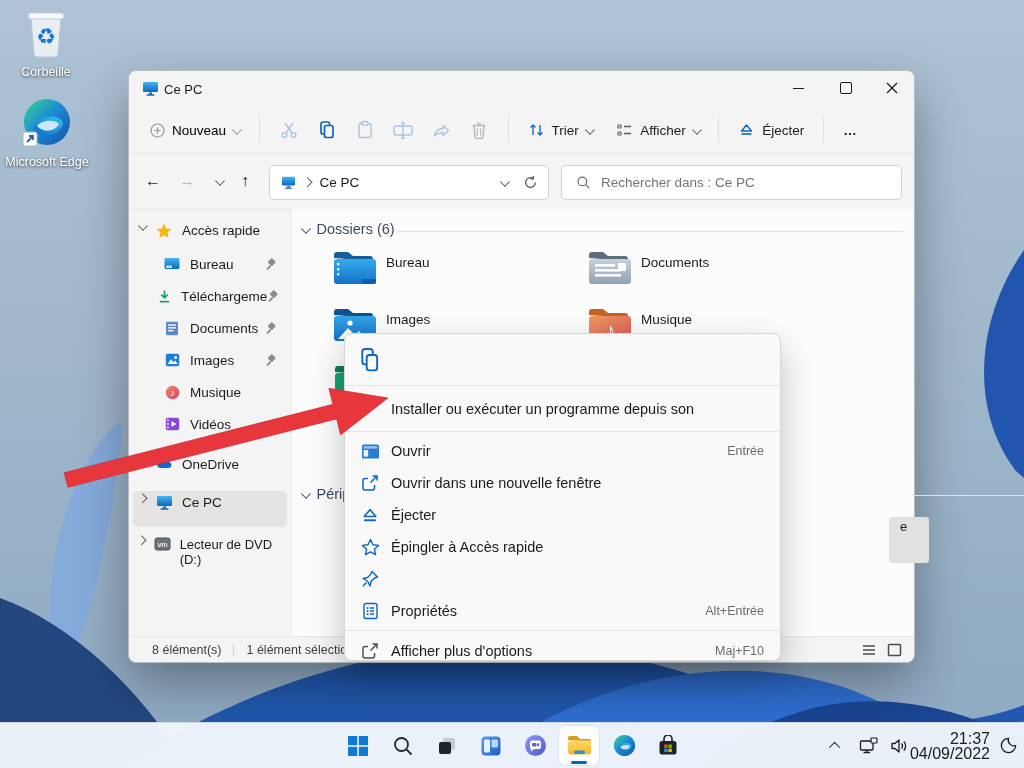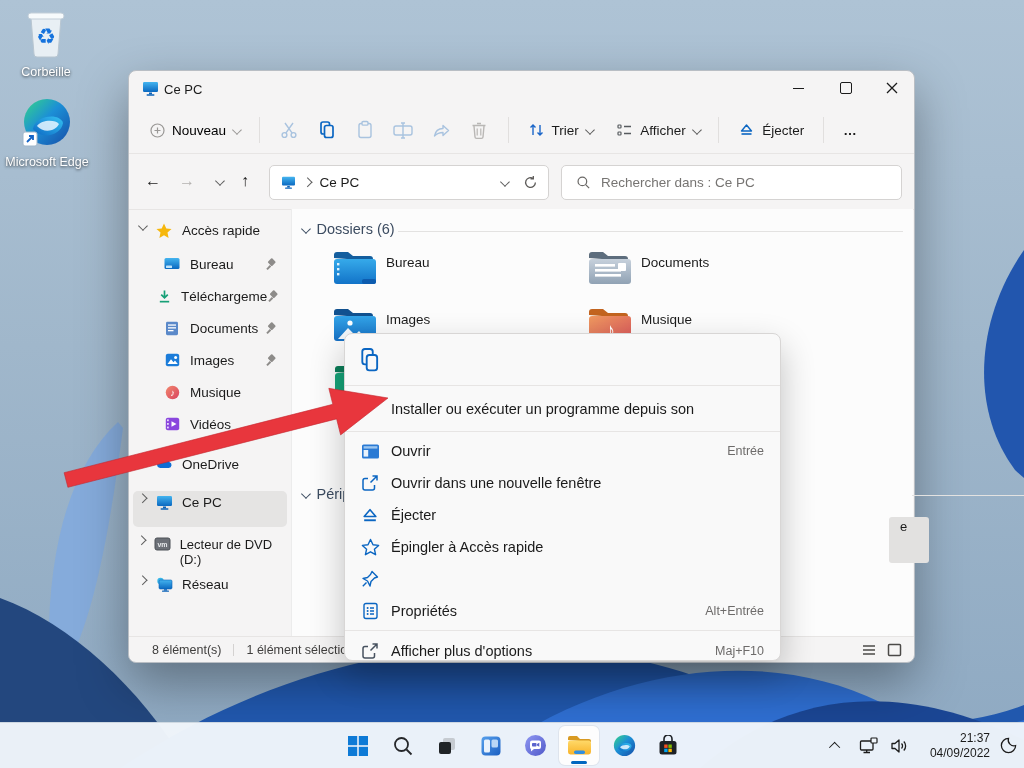--- a/index.html
+++ b/index.html
@@ -63,21 +63,21 @@
 
   .arrow-svg{position:absolute;left:0;top:0;z-index:50;pointer-events:none}
 
   
   .taskbar{position:absolute;left:0;bottom:0;width:1024px;height:45px;background:rgba(241,246,251,.97);
            border-top:1px solid rgba(120,140,160,.25);z-index:60}
   .tkbtn{position:absolute;top:3px;width:40px;height:39px;border-radius:6px;display:flex;align-items:center;justify-content:center}
   .tkbtn.active{background:#fdfdfd;box-shadow:0 0 0 1px rgba(0,0,0,.05)}
   .indicator{position:absolute;left:12px;bottom:1px;width:16px;height:3px;border-radius:2px;background:#0067c0}
   .tray{position:absolute;top:0;height:45px;display:flex;align-items:center}
-  .clock{font-size:12px;text-align:right;line-height:15px}
+  .clock{font-size:16px;text-align:right;line-height:15px}
   .chu{display:inline-block;width:7px;height:7px;border-left:1.5px solid #1b1b1b;border-top:1.5px solid #1b1b1b;transform:rotate(45deg) translateY(2px)}
 
   .clip{overflow:hidden;white-space:nowrap}
 </style>
 </head>
 <body>
 
 <svg class="wall" width="1024" height="768" viewBox="0 0 1024 768">
   <path d="M118 422 C68 468 42 560 50 692 C88 650 108 545 123 428 Z" fill="#84abdc" opacity="0.95"></path>
   <path d="M0 768 V598 C72 624 142 690 188 768 Z" fill="#23477e"></path>
@@ -392,34 +392,20 @@
         </span>
       <span class="ic">
           <svg width="17" height="14" viewBox="0 0 17 14">
             <rect x="1" y="1" width="15" height="12" rx="2" fill="#6c7077" stroke="#4c5057"></rect>
             <text x="8.5" y="10" text-anchor="middle" font-size="7" font-weight="bold" fill="#e8eaec">vm</text>
           </svg>
         </span>
       <span style="font-size:13px">Lecteur de DVD (D:)</span>
     </div>
 
-    <div class="srow" style="top:368px">
-      <span class="schev">
-          <span class="chr"></span>
-        </span>
-      <span class="ic">
-          <svg width="17" height="15" viewBox="0 0 17 15">
-            <circle cx="4.5" cy="4" r="3.2" fill="#39b7e8"></circle>
-            <rect x="3" y="3" width="13" height="9" rx="1.2" fill="url(#mon)" stroke="#0c63b8" stroke-width="0.6"></rect>
-            <rect x="8" y="12.2" width="3" height="1.4" fill="#0c63b8"></rect>
-            <rect x="6" y="13.6" width="7" height="1.2" rx="0.6" fill="#0c63b8"></rect>
-          </svg>
-        </span>
-      <span>Réseau</span>
-    </div>
   </div>
 
   <div class="content">
 
     <div class="abs sechdr" style="left:10px;top:12px">
       <span class="chd" style="border-color:#3c4c61"></span>
       <span>Dossiers (6)</span>
     </div>
     <div class="hr" style="left:106px;top:22px;width:505px"></div>
 

